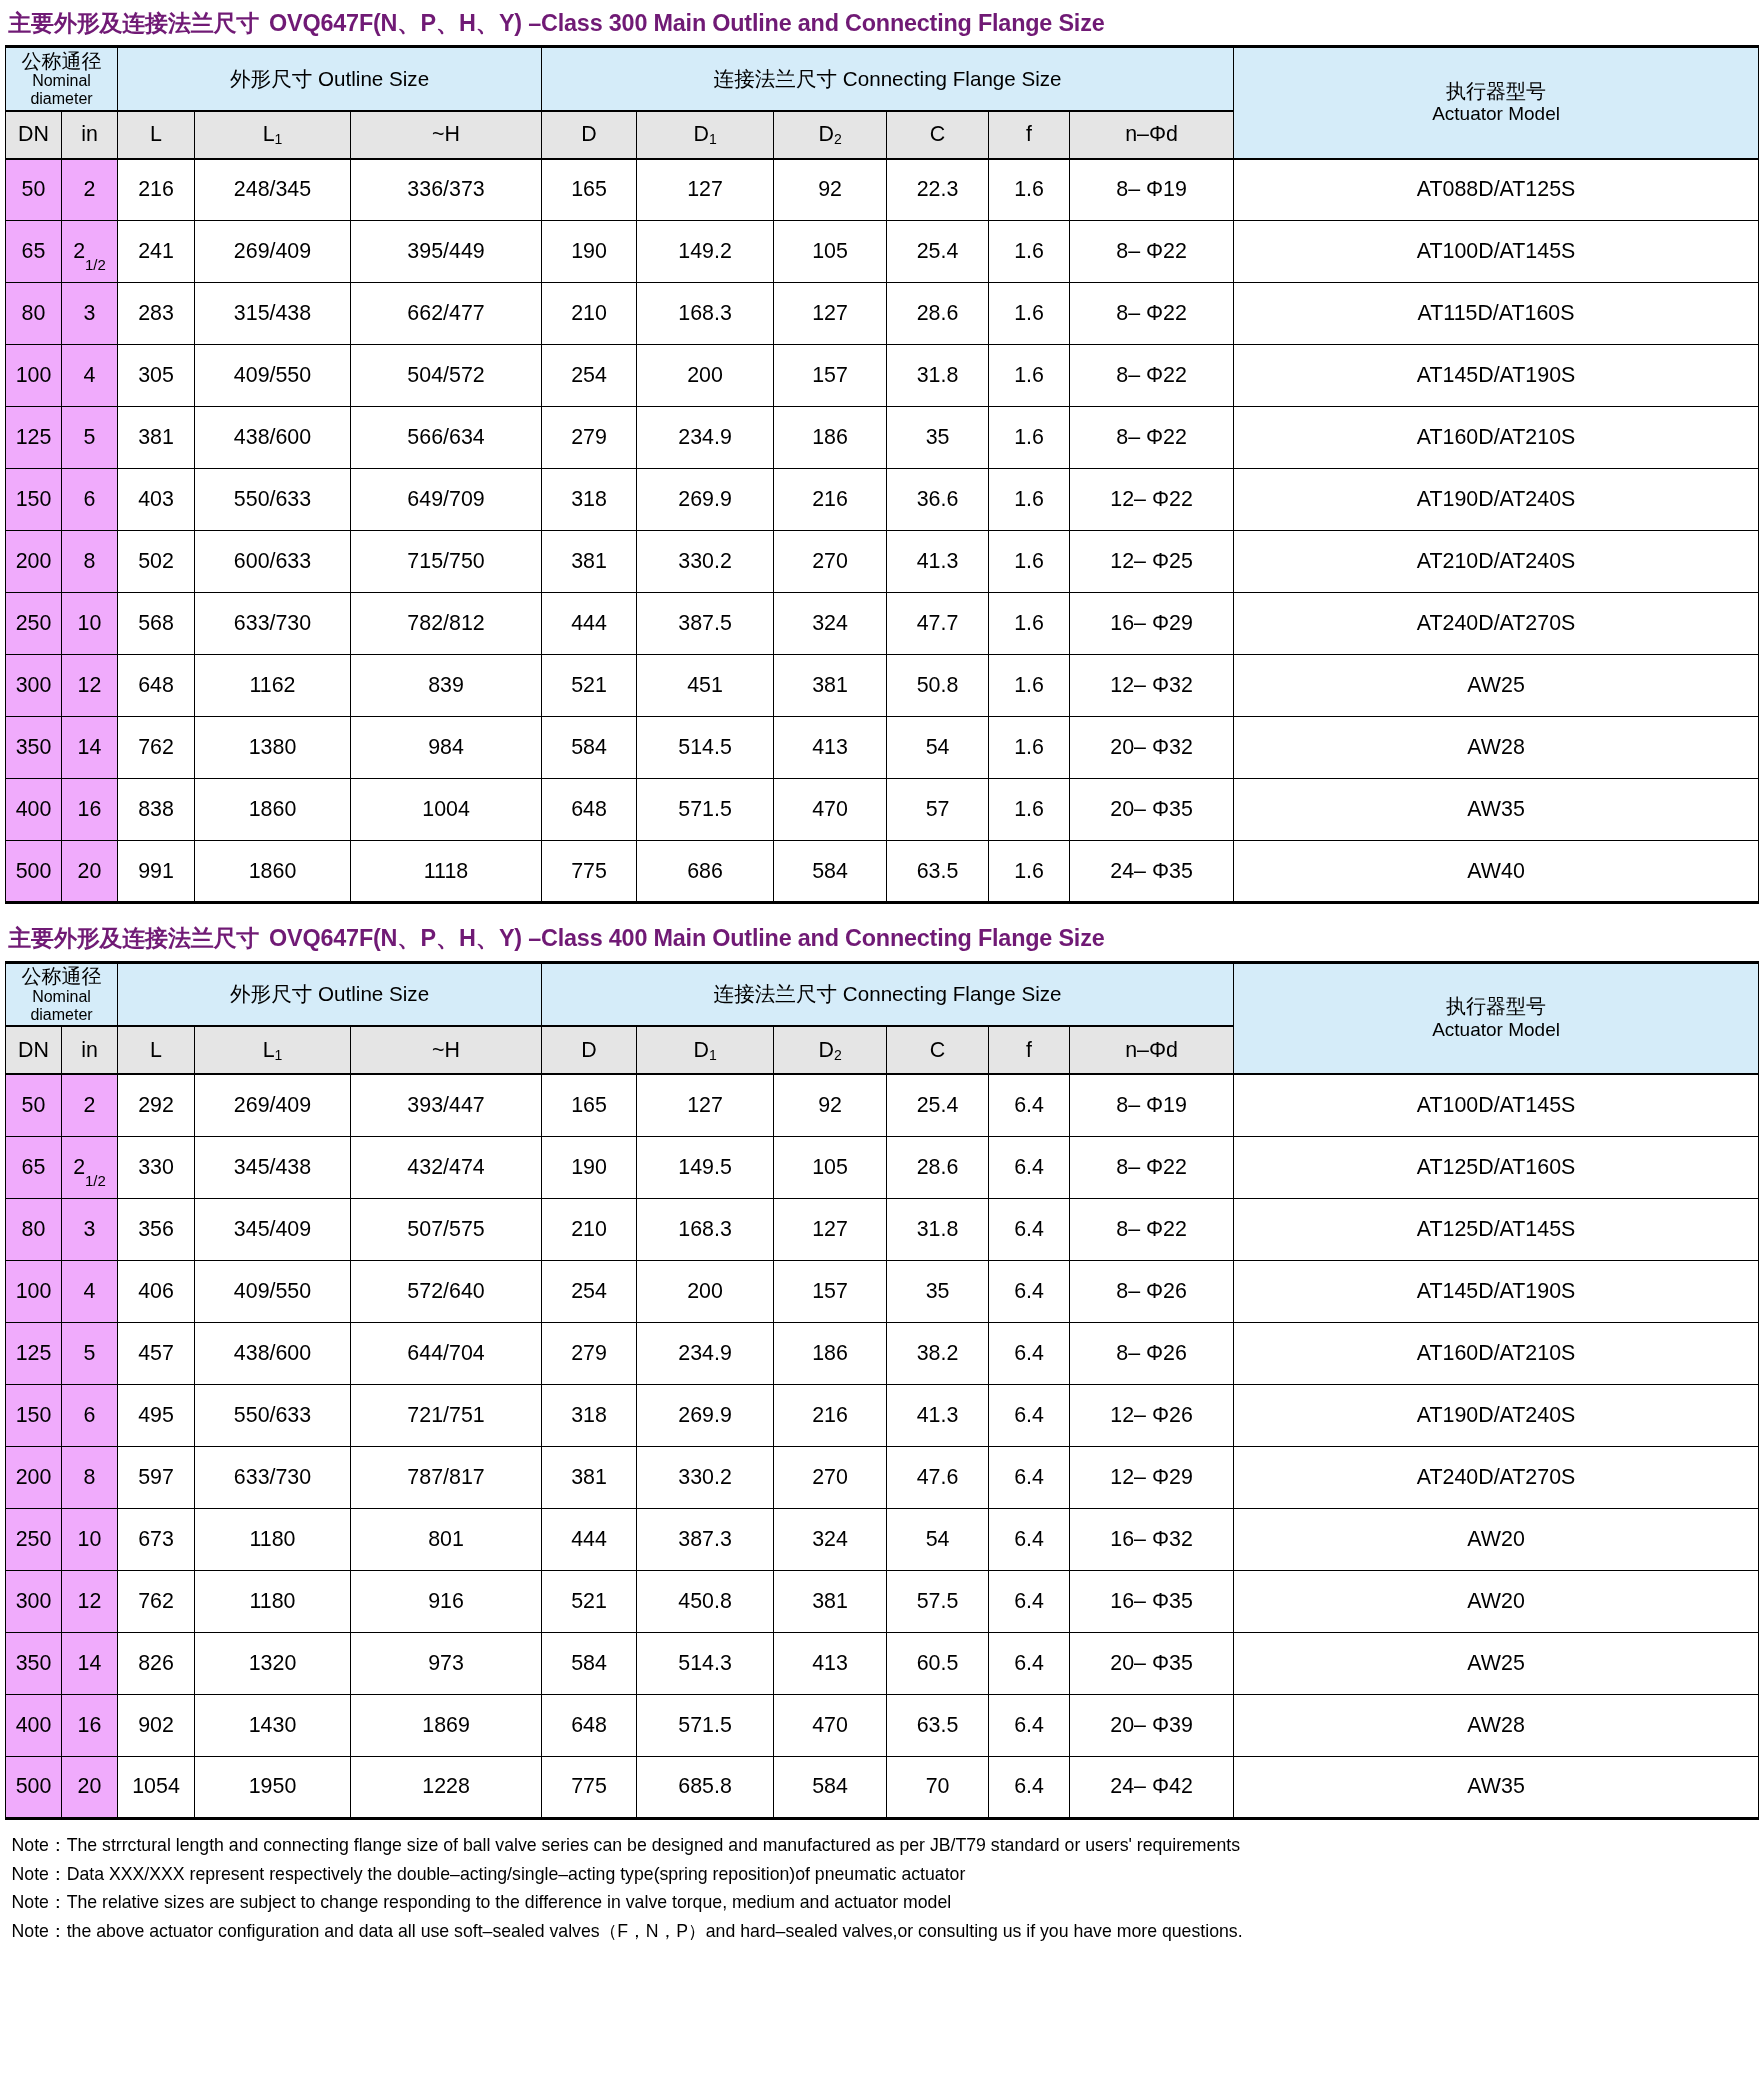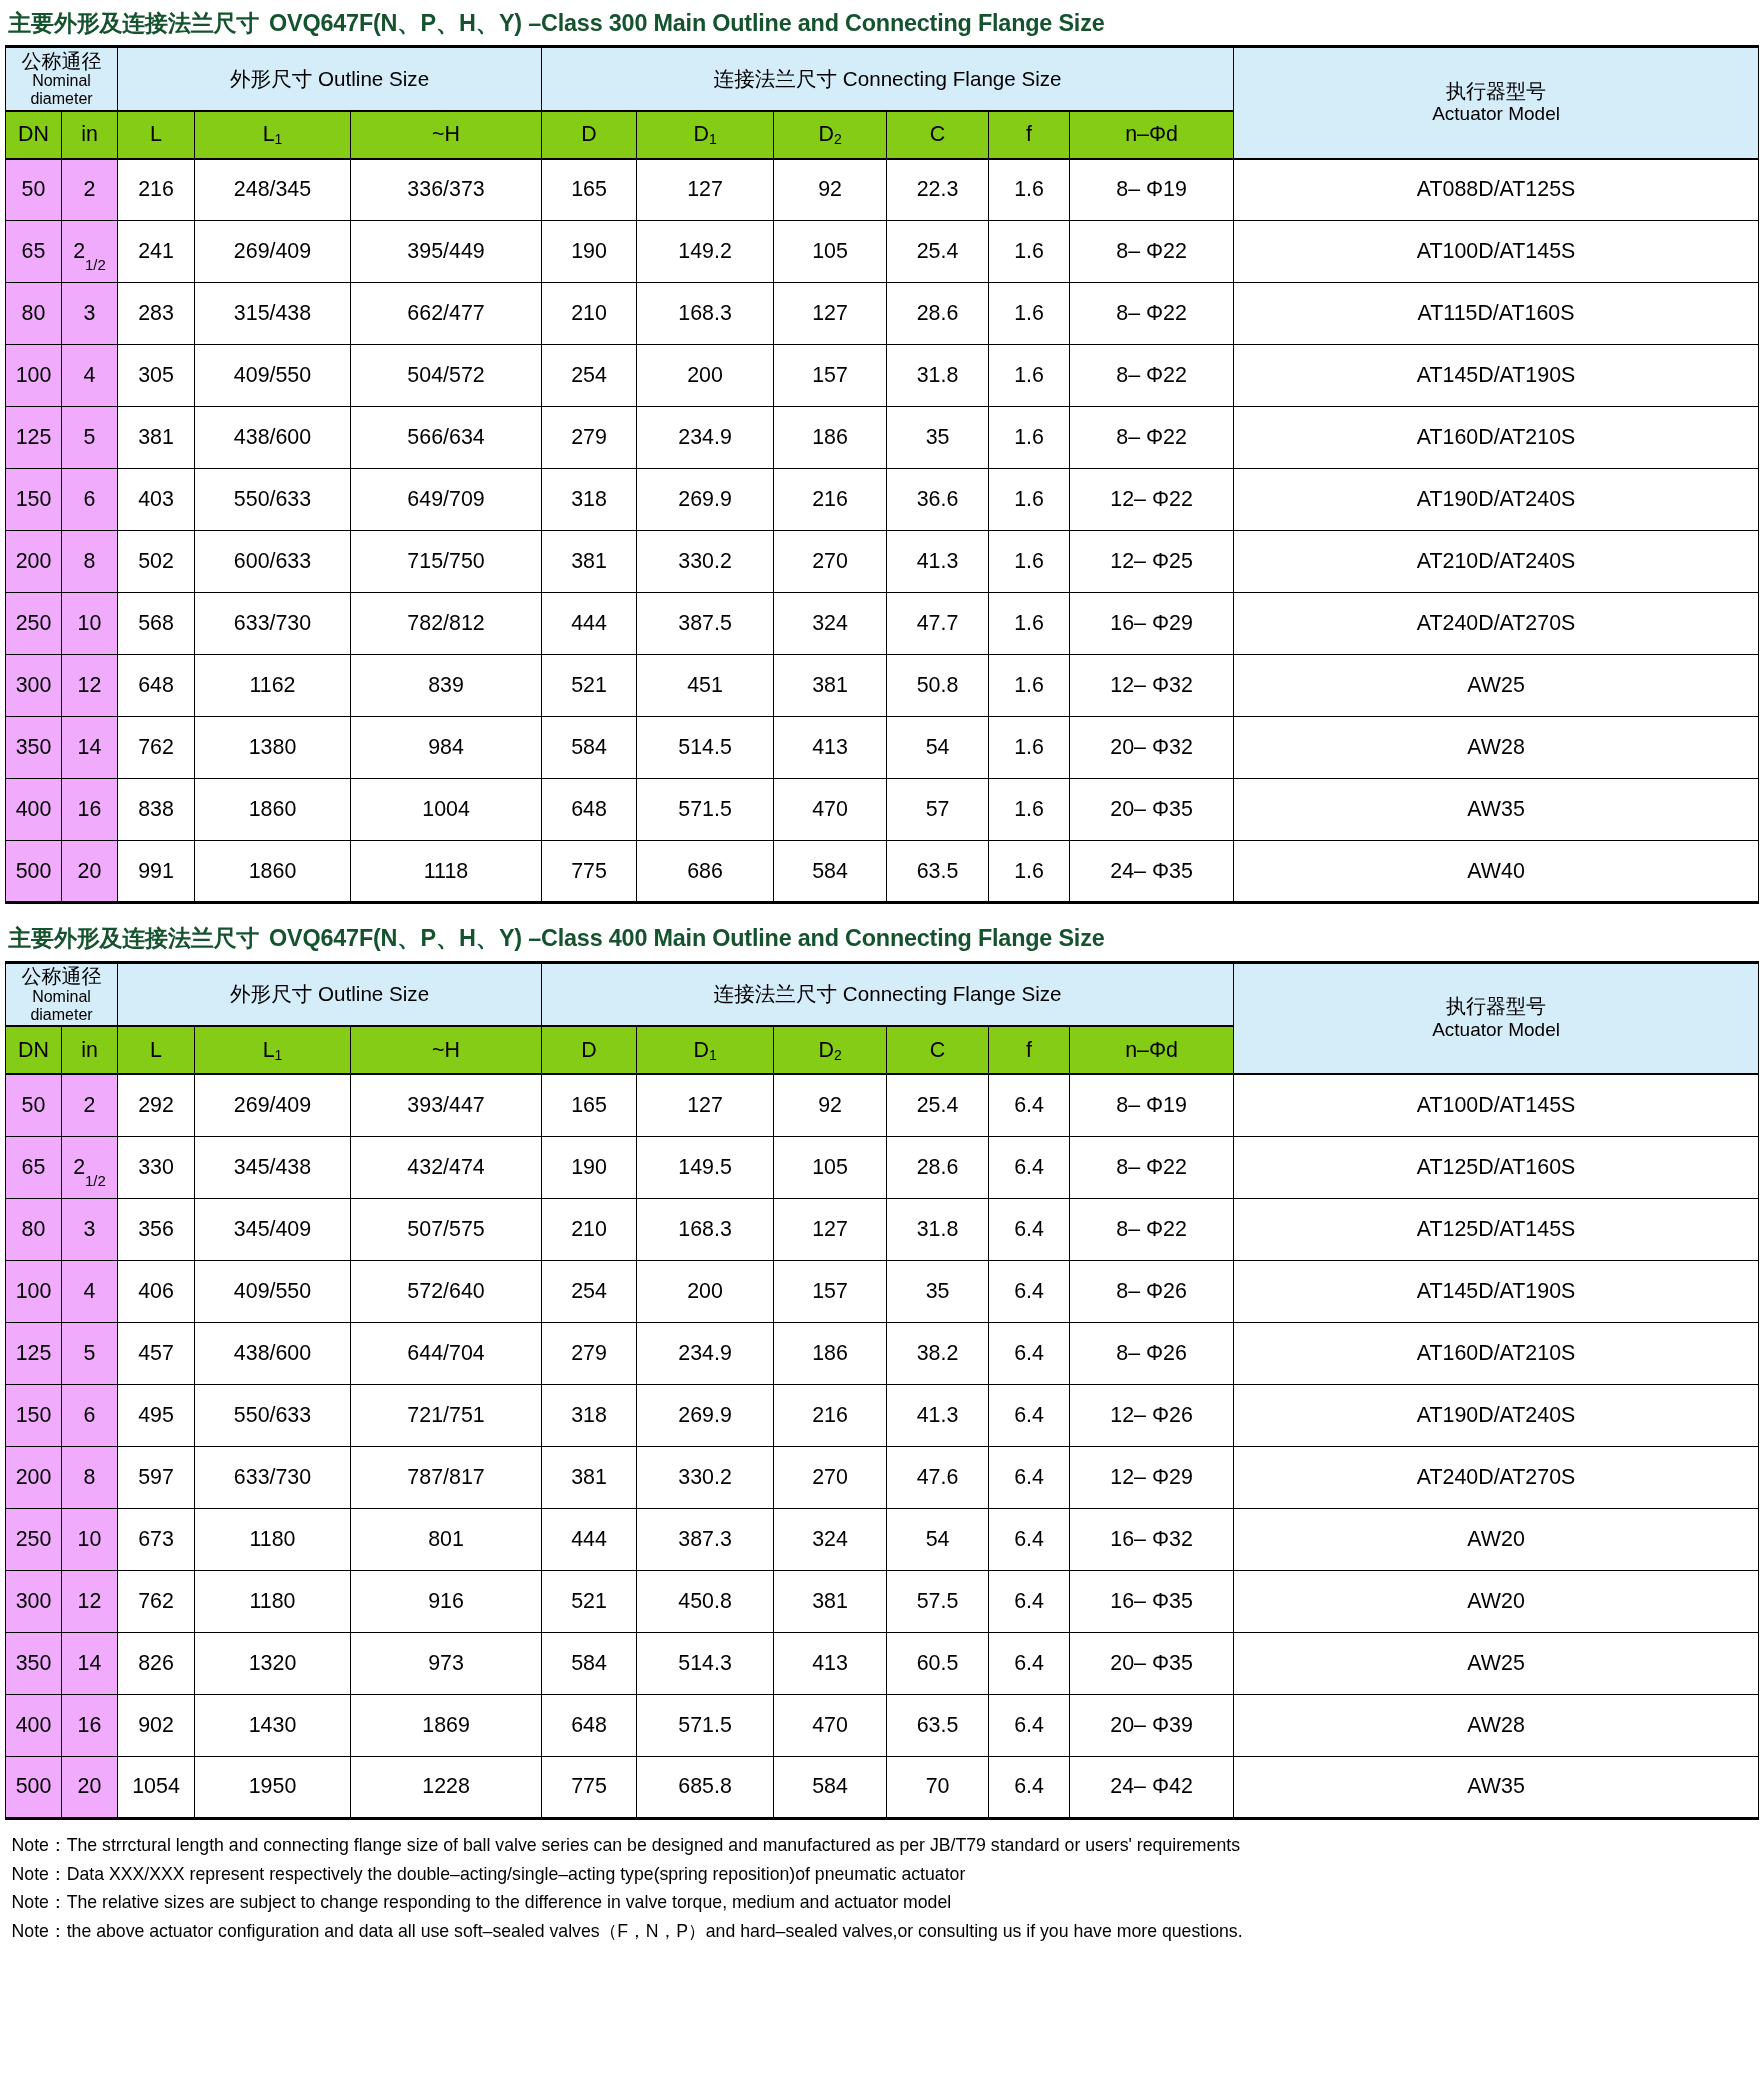--- a/index.html
+++ b/index.html
@@ -16,21 +16,21 @@
   }
   .page {
     width: 1763px;
     height: 2095px;
     padding: 0 5px;
     position: relative;
   }
 
   
   .sec-title {
-    color: #14532d;
+    color: #701a75;
     font-weight: bold;
     font-size: 23.4px;
     letter-spacing: -0.2px;
     white-space: nowrap;
     font-family: "Liberation Sans", "DejaVu Sans", sans-serif;
     padding-left: 3.3px;
   }
   .sec-title .cn { font-size: 23px; }
   .sec-title .sp { display:inline-block; width: 10px; }
 
@@ -68,21 +68,21 @@
   .hdr-top td.nd .l1 { font-size: 20px; display:block; }
   .hdr-top td.nd .l2 { font-size: 16px; display:block; }
   .hdr-top td.am {
     line-height: 1.18;
     font-size: 19px;
   }
   .hdr-top td.am .l1 { font-size: 20px; display:block; }
   .hdr-top td.am .l2 { font-size: 19px; display:block; }
 
   .hdr-sub td {
-    background: #84cc16;
+    background: #e5e5e5;
     height: 48px;
     font-size: 21.4px;
     border-top: 2.5px solid #000;
   }
   .hdr-top td.spanned-mid { border-bottom: 2.5px solid #000; }
 
   .hdr-sub td sub { font-size: 14px; vertical-align: baseline; position: relative; top: 3.3px; }
 
   tbody tr td {
     height: 62px;

